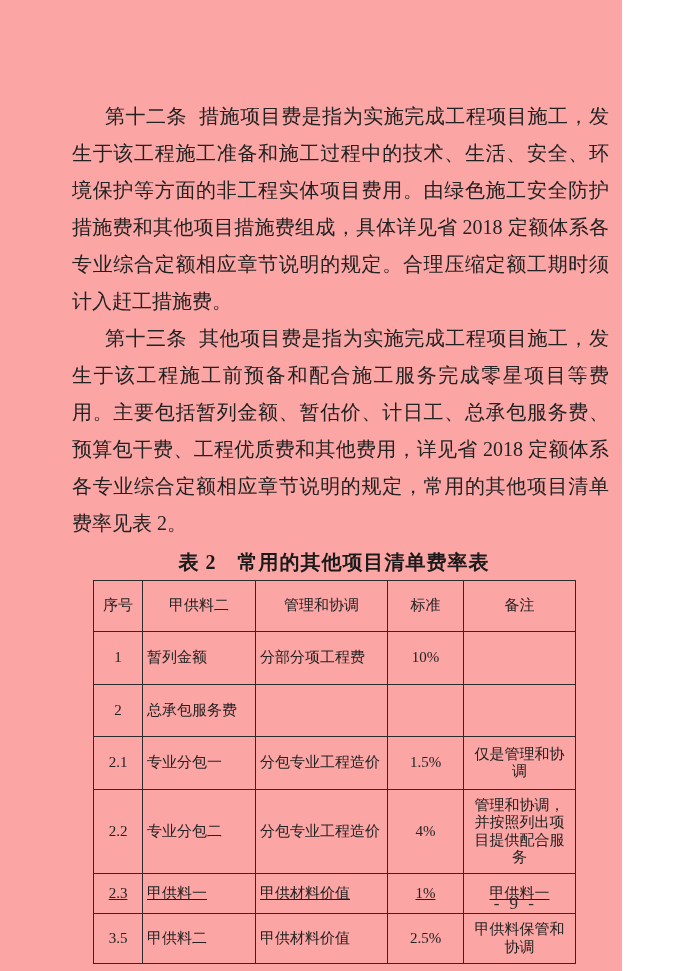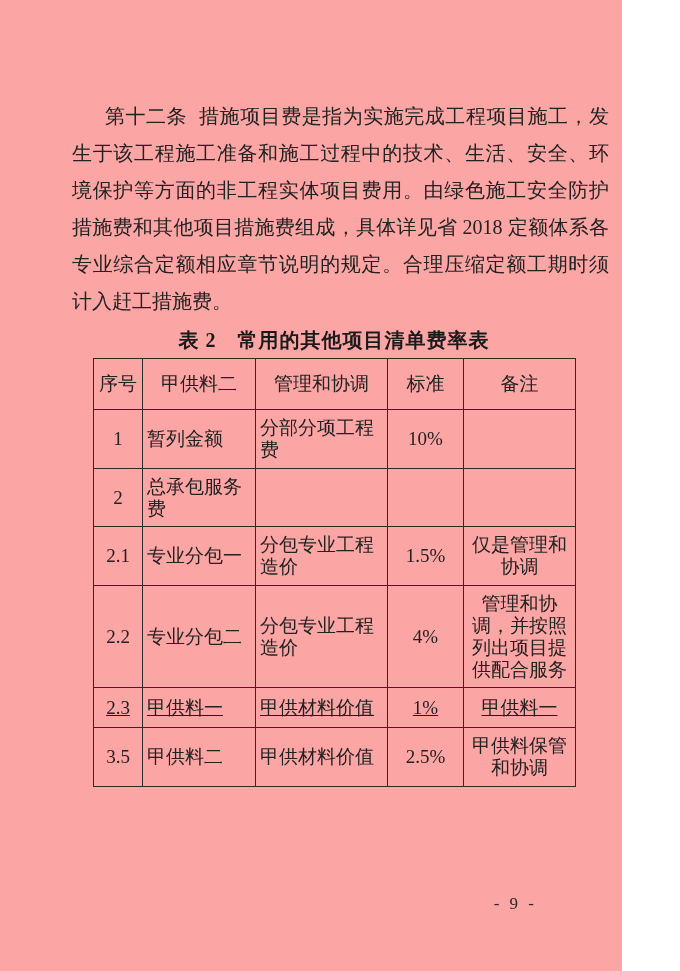--- a/index.html
+++ b/index.html
@@ -41,21 +41,21 @@
   table.fee-table {
     margin-left: 21px;
     margin-top: 5px;
     width: 482px;
     border-collapse: collapse;
     table-layout: fixed;
     border: 1.5px solid #2b2b2b;
   }
   table.fee-table th, table.fee-table td {
     border: 1px solid #2b2b2b;
-    font-size: 19px;
+    font-size: 15px;
     font-weight: normal;
     line-height: 1.15;
     vertical-align: middle;
     padding: 7px 4px;
     word-break: break-all;
     color: #222222;
   }
   table.fee-table th { text-align: center; }
   th.col-xh { line-height: 1.05; }
   td.c-center { text-align: center; }
@@ -84,20 +84,21 @@
   }
 </style>
 </head>
 <body>
 
 <div class="page">
   <div class="content">
 
     <p class="para"><span class="term">第十二条</span><span>措施项目费是指为实施完成工程项目施工，发生于该工程施工准备和施工过程中的技术、生活、安全、环境保护等方面的非工程实体项目费用。由绿色施工安全防护措施费和其他项目措施费组成，具体详见省 2018 定额体系各专业综合定额相应章节说明的规定。合理压缩定额工期时须计入赶工措施费。</span></p>
 
+    <p class="para"><span class="term">第十三条</span><span>其他项目费是指为实施完成工程项目施工，发生于该工程施工前预备和配合施工服务完成零星项目等费用。主要包括暂列金额、暂估价、计日工、总承包服务费、预算包干费、工程优质费和其他费用，详见省 2018 定额体系各专业综合定额相应章节说明的规定，常用的其他项目清单费率见表 2。</span></p>
 
     <div class="table-title">表 2　常用的其他项目清单费率表</div>
 
     <table class="fee-table">
       <colgroup>
         <col style="width:49px">
         <col style="width:113px">
         <col style="width:132px">
         <col style="width:76px">
         <col style="width:112px">

